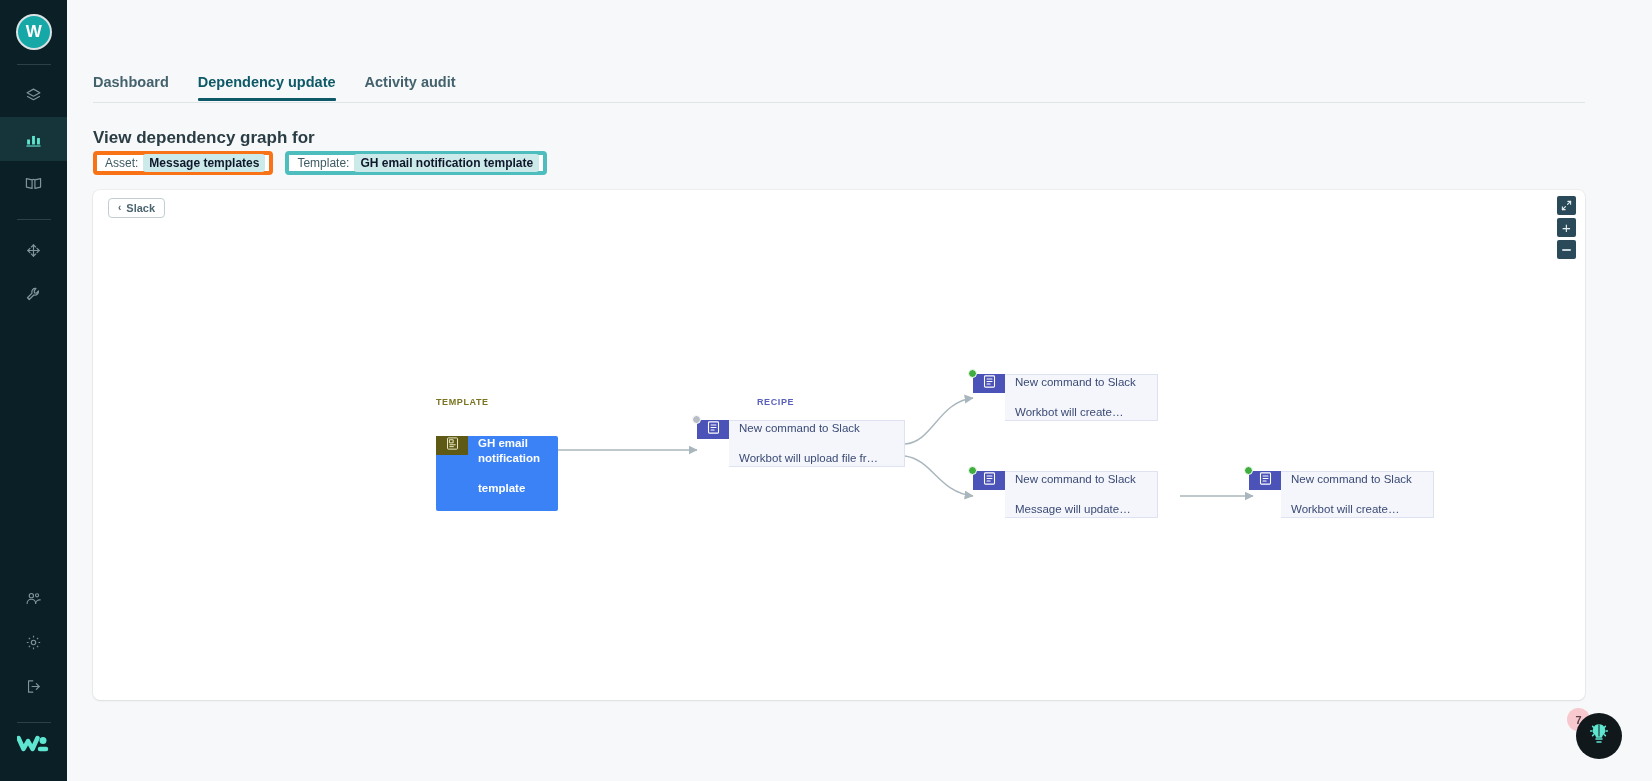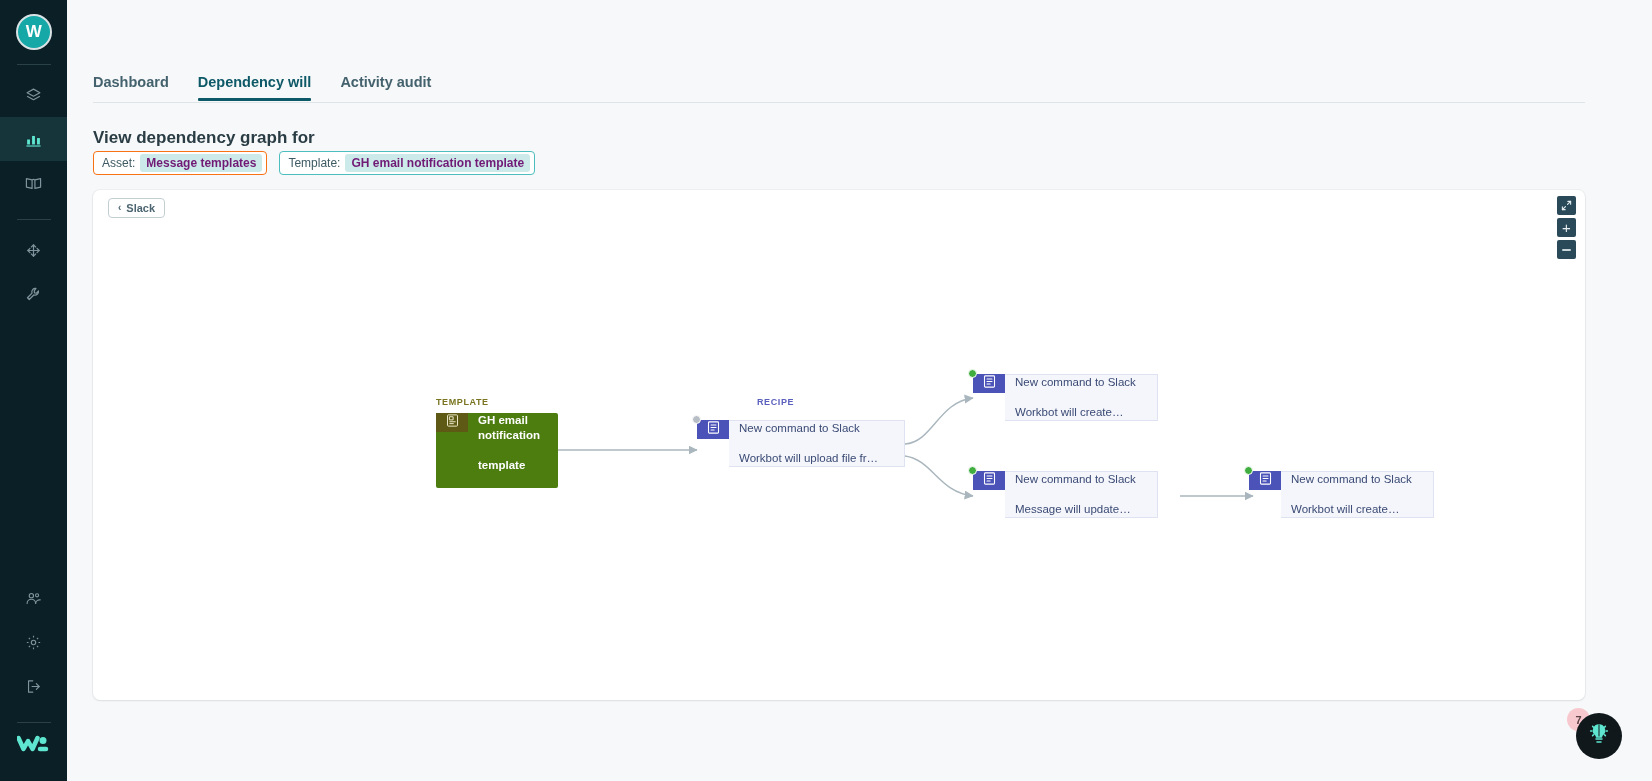--- a/index.html
+++ b/index.html
@@ -85,32 +85,32 @@
     font-size: 17px; font-weight: 700; color: #2a3d45;
   }
 
   
   #filters {
     position: absolute; left: 26px; top: 151px;
     display: flex; gap: 12px;
   }
   .chip {
     height: 24px;
-    border: 1px solid #f97316;
+    border: 4px solid #f97316;
     border-radius: 4px;
     background: #ffffff;
     display: flex; align-items: center;
     padding: 0 4px 0 8px;
     font-size: 12px; color: #3e5a63;
     cursor: pointer; white-space: nowrap;
   }
   .chip.teal-border { border-color: #4dbdbd; justify-content: flex-end; }
   .chip .chip-key { margin-right: 5px; }
   .chip .chip-val {
-    background: #cdeaea; color: #701a75;
+    background: #cdeaea; color: #0f172a;
     font-weight: 700; border-radius: 3px;
     padding: 2px 6px; font-size: 12px;
   }
 
   
   #canvas {
     position: absolute; left: 26px; top: 190px;
     width: 1492px; height: 510px;
     background: #ffffff;
     border-radius: 7px;
@@ -168,21 +168,21 @@
   .node .body {
     flex: 1;
     display: flex; align-items: center;
     padding: 0 8px 0 10px;
     font-size: 11.5px; line-height: 15px;
     overflow: hidden;
   }
   .node .body span { display: block; }
 
   
-  .node.tpl { background: #4d7c0f; }
+  .node.tpl { background: #3b82f6; margin-top: 23px; }
   .node.tpl .icon-box { background: #5e5a16; }
   .node.tpl .body { color: #ffffff; font-weight: 700; }
 
   
   .node.rcp .icon-box { background: #4b53b8; }
   .node.rcp .body {
     background: #f5f6fb; color: #3a4a75;
     border: 1px solid #dfe2f0; border-left: none;
   }
   .node .status-dot {
@@ -321,21 +321,21 @@
       <path d="M46 30 L58 30" stroke="#5fe6d0" stroke-width="9" stroke-linecap="round"></path>
     </svg>
   </div>
 </div>
 
 <div id="main">
 
 
   <nav id="tabs">
     <div class="tab">Dashboard</div>
-    <div class="tab active">Dependency will</div>
+    <div class="tab active">Dependency update</div>
     <div class="tab">Activity audit</div>
   </nav>
 
   <div id="sub-label">View dependency graph for</div>
 
   <div id="filters">
     <div class="chip">
       <span class="chip-key">Asset:</span>
       <span class="chip-val">Message templates</span>
     </div>

